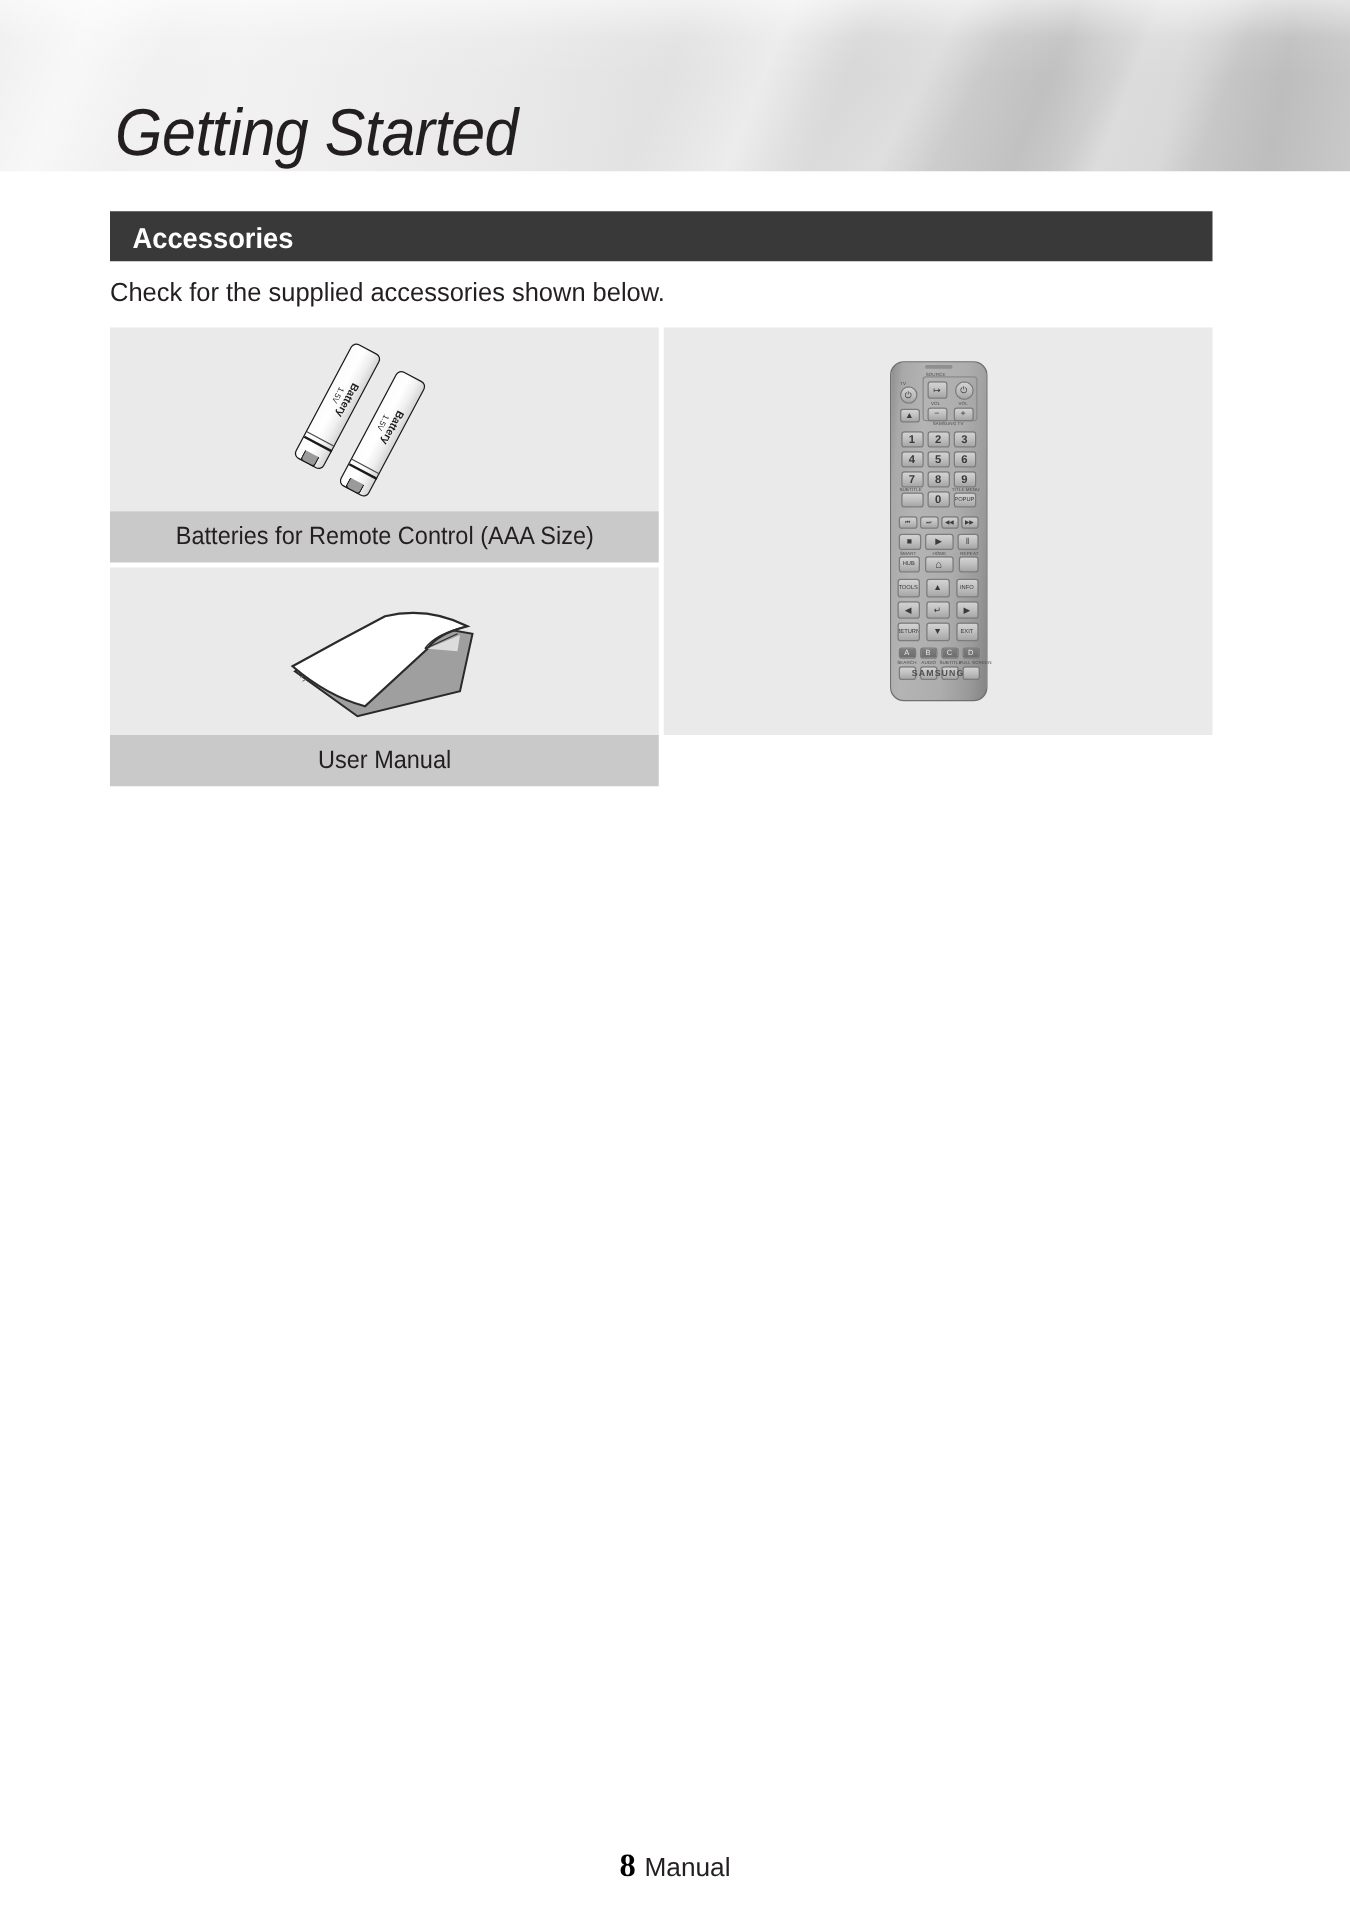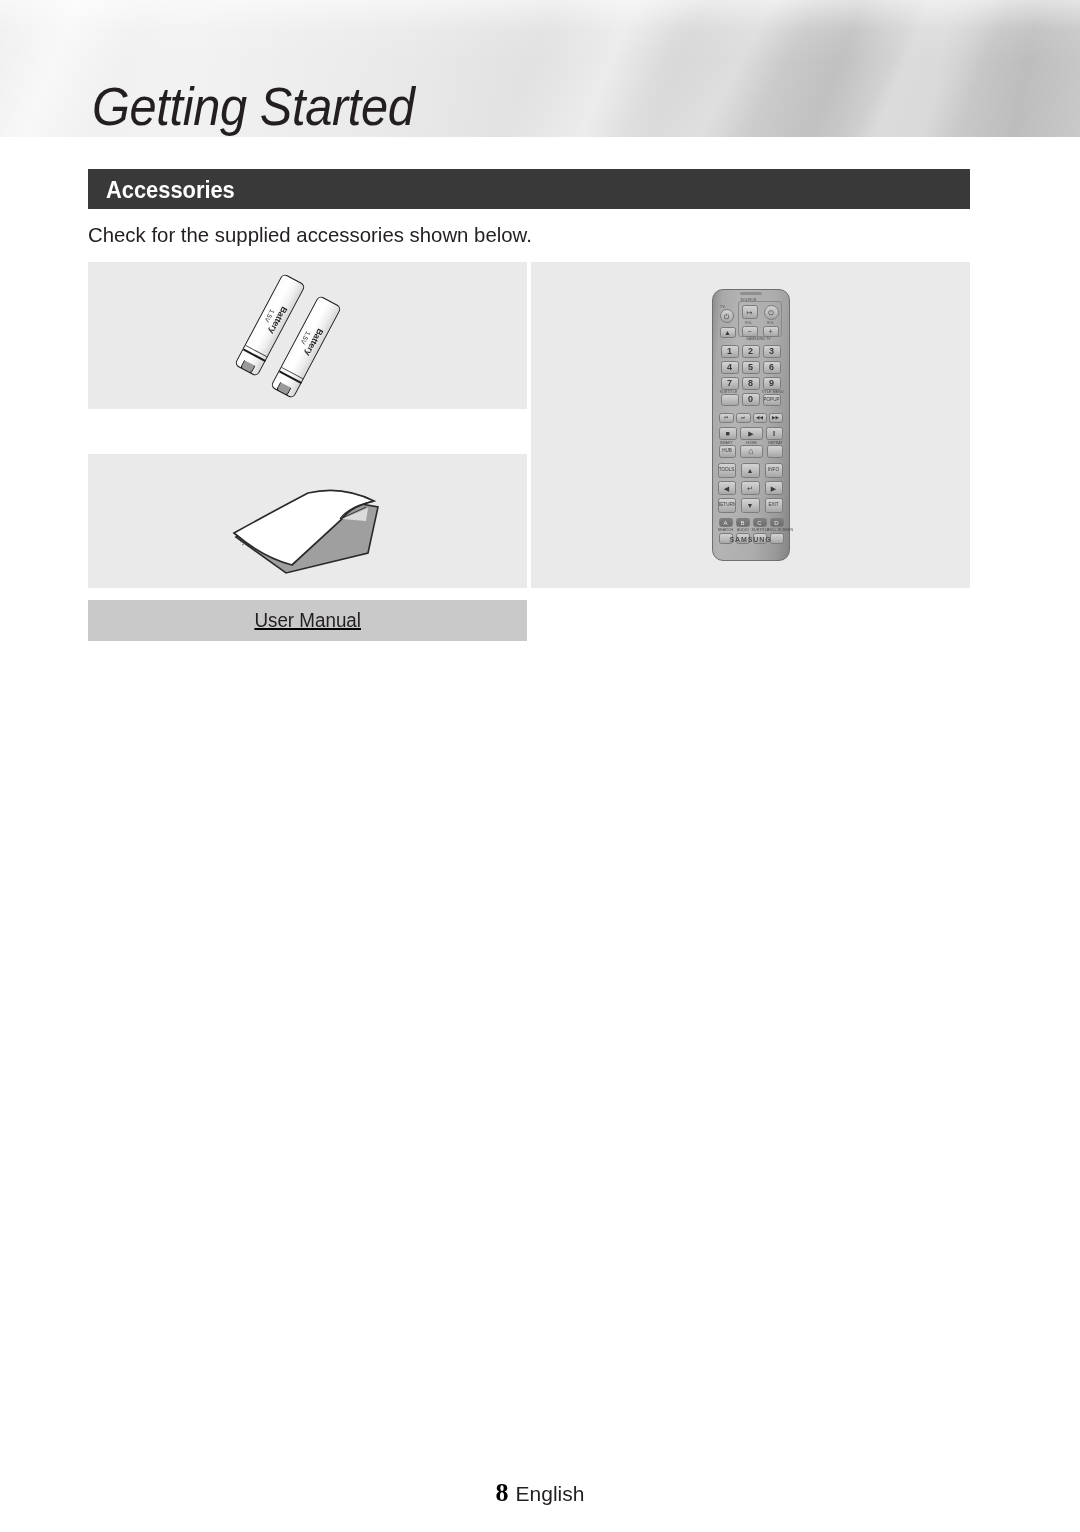--- a/index.html
+++ b/index.html
@@ -154,21 +154,21 @@
     font-size: 20px;
     color: #231f20;
     transform: scaleX(0.94);
     white-space: nowrap;
   }
 
   
   .lc-img-a   { top: 0px;   height: 147px; }
   .lc-lab-a   { top: 147px; }
   .lc-img-b   { top: 192px; height: 134px; }
-  .lc-lab-b   { top: 338px; text-decoration: underline; }
+  .lc-lab-b   { top: 326px; }
   
   .rc-img     { top: 0px;   height: 326px; }
   .rc-lab     { top: 326px; }
 
   
   .batt-wrap {
     position: absolute;
     left: 50%;
     top: 50%;
     transform: translate(-50%, -50%);
@@ -364,20 +364,23 @@
         </div>
         <div class="battery battery-2">
           <div class="batt-inner-line"></div>
           <div class="batt-text">
             <span>Battery</span>
             <span class="v">1.5V</span>
           </div>
         </div>
       </div>
     </div>
+    <div class="cell-label lc-lab-a">
+      <span>Batteries for Remote Control (AAA Size)</span>
+    </div>
 
     <div class="cell-img lc-img-b">
       <div class="manual-wrap">
         <svg width="180" height="120" viewBox="0 0 180 120">
 
           <path d="M18 76 L92 34 L160 46 L150 92 L68 112 Z" fill="#9f9f9f" stroke="#2a2a2a" stroke-width="1.6"></path>
           <path d="M18 76 L92 34 L160 46 L150 92 L68 112 Z" fill="url(#stk)" opacity="0.0"></path>
 
           <path d="M20 78 L94 36" stroke="#4a4a4a" stroke-width="0.7" fill="none"></path>
           <path d="M22 81 L96 39" stroke="#6a6a6a" stroke-width="0.7" fill="none"></path>
@@ -479,14 +482,14 @@
         <div class="rk" style="left:41px; top:244px; width:14px; height:11px;"></div>
         <div class="rk" style="left:58px; top:244px; width:14px; height:11px;"></div>
 
         <div class="brand">SAMSUNG</div>
       </div>
     </div>
   </div>
 </div>
 
 <div class="footer">
-  <span class="pg">8</span><span class="lang">English</span>
+  <span class="pg">8</span><span class="lang">Manual</span>
 </div>
 
 </body></html>

